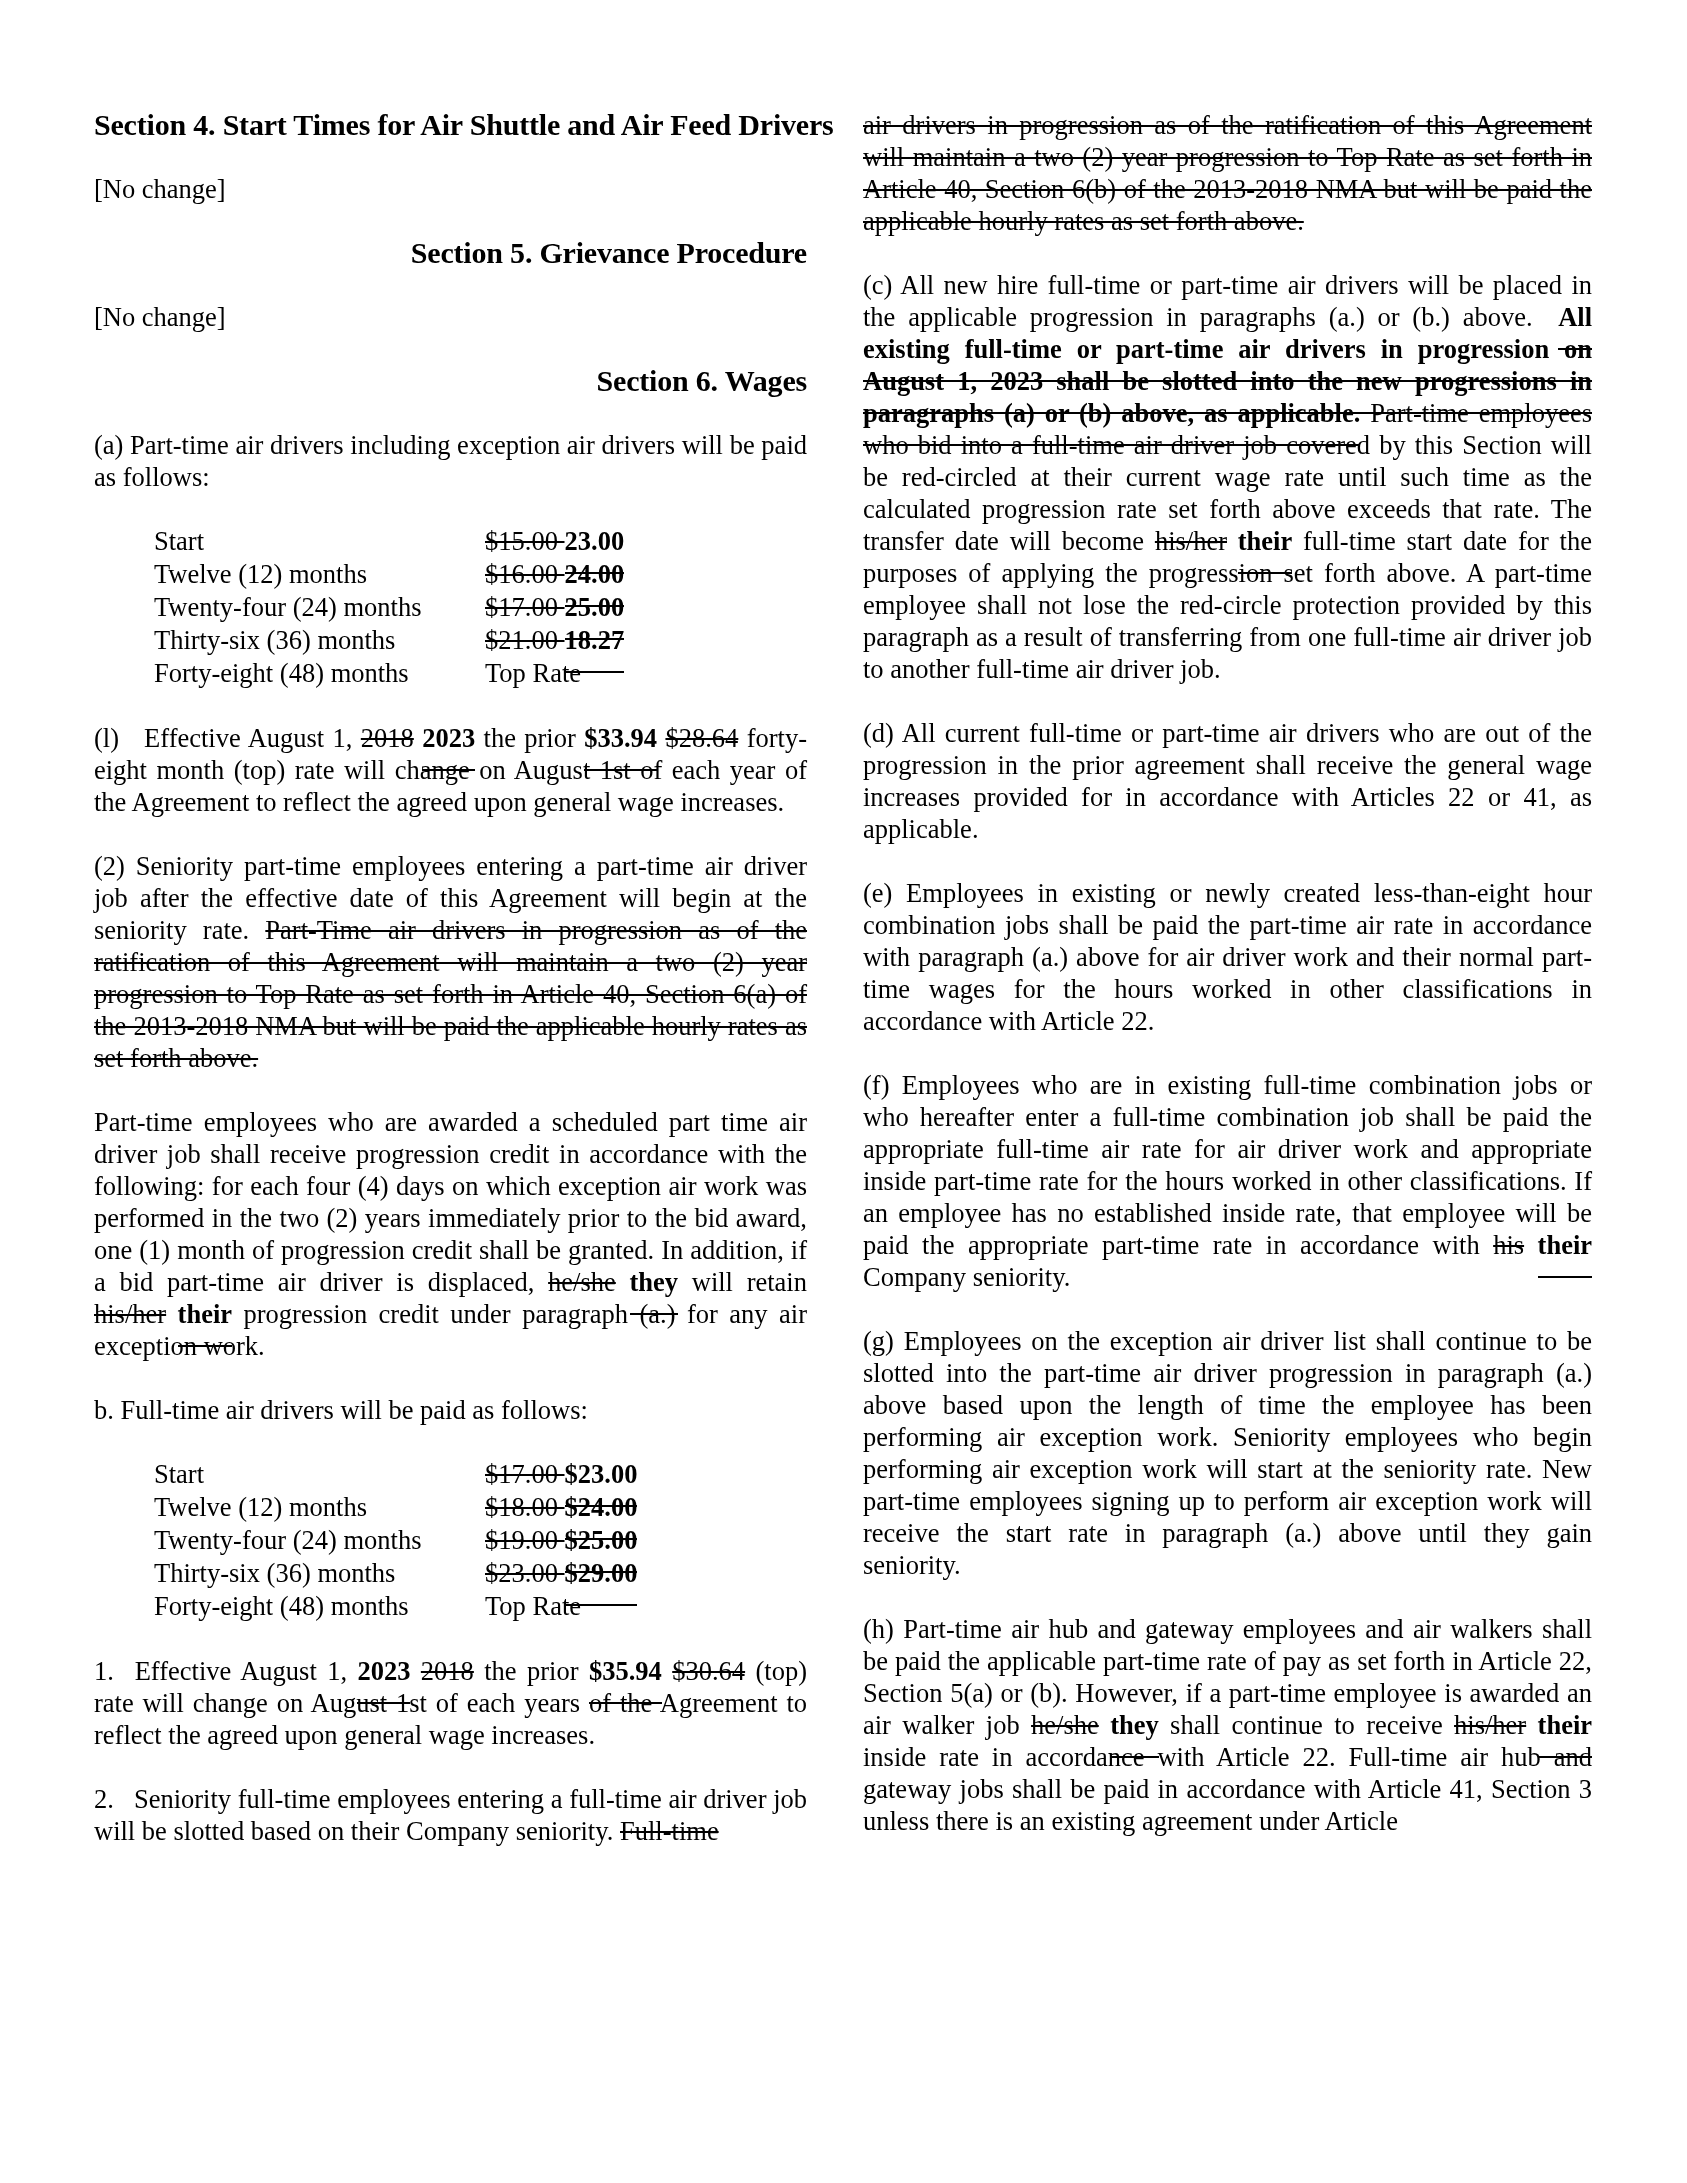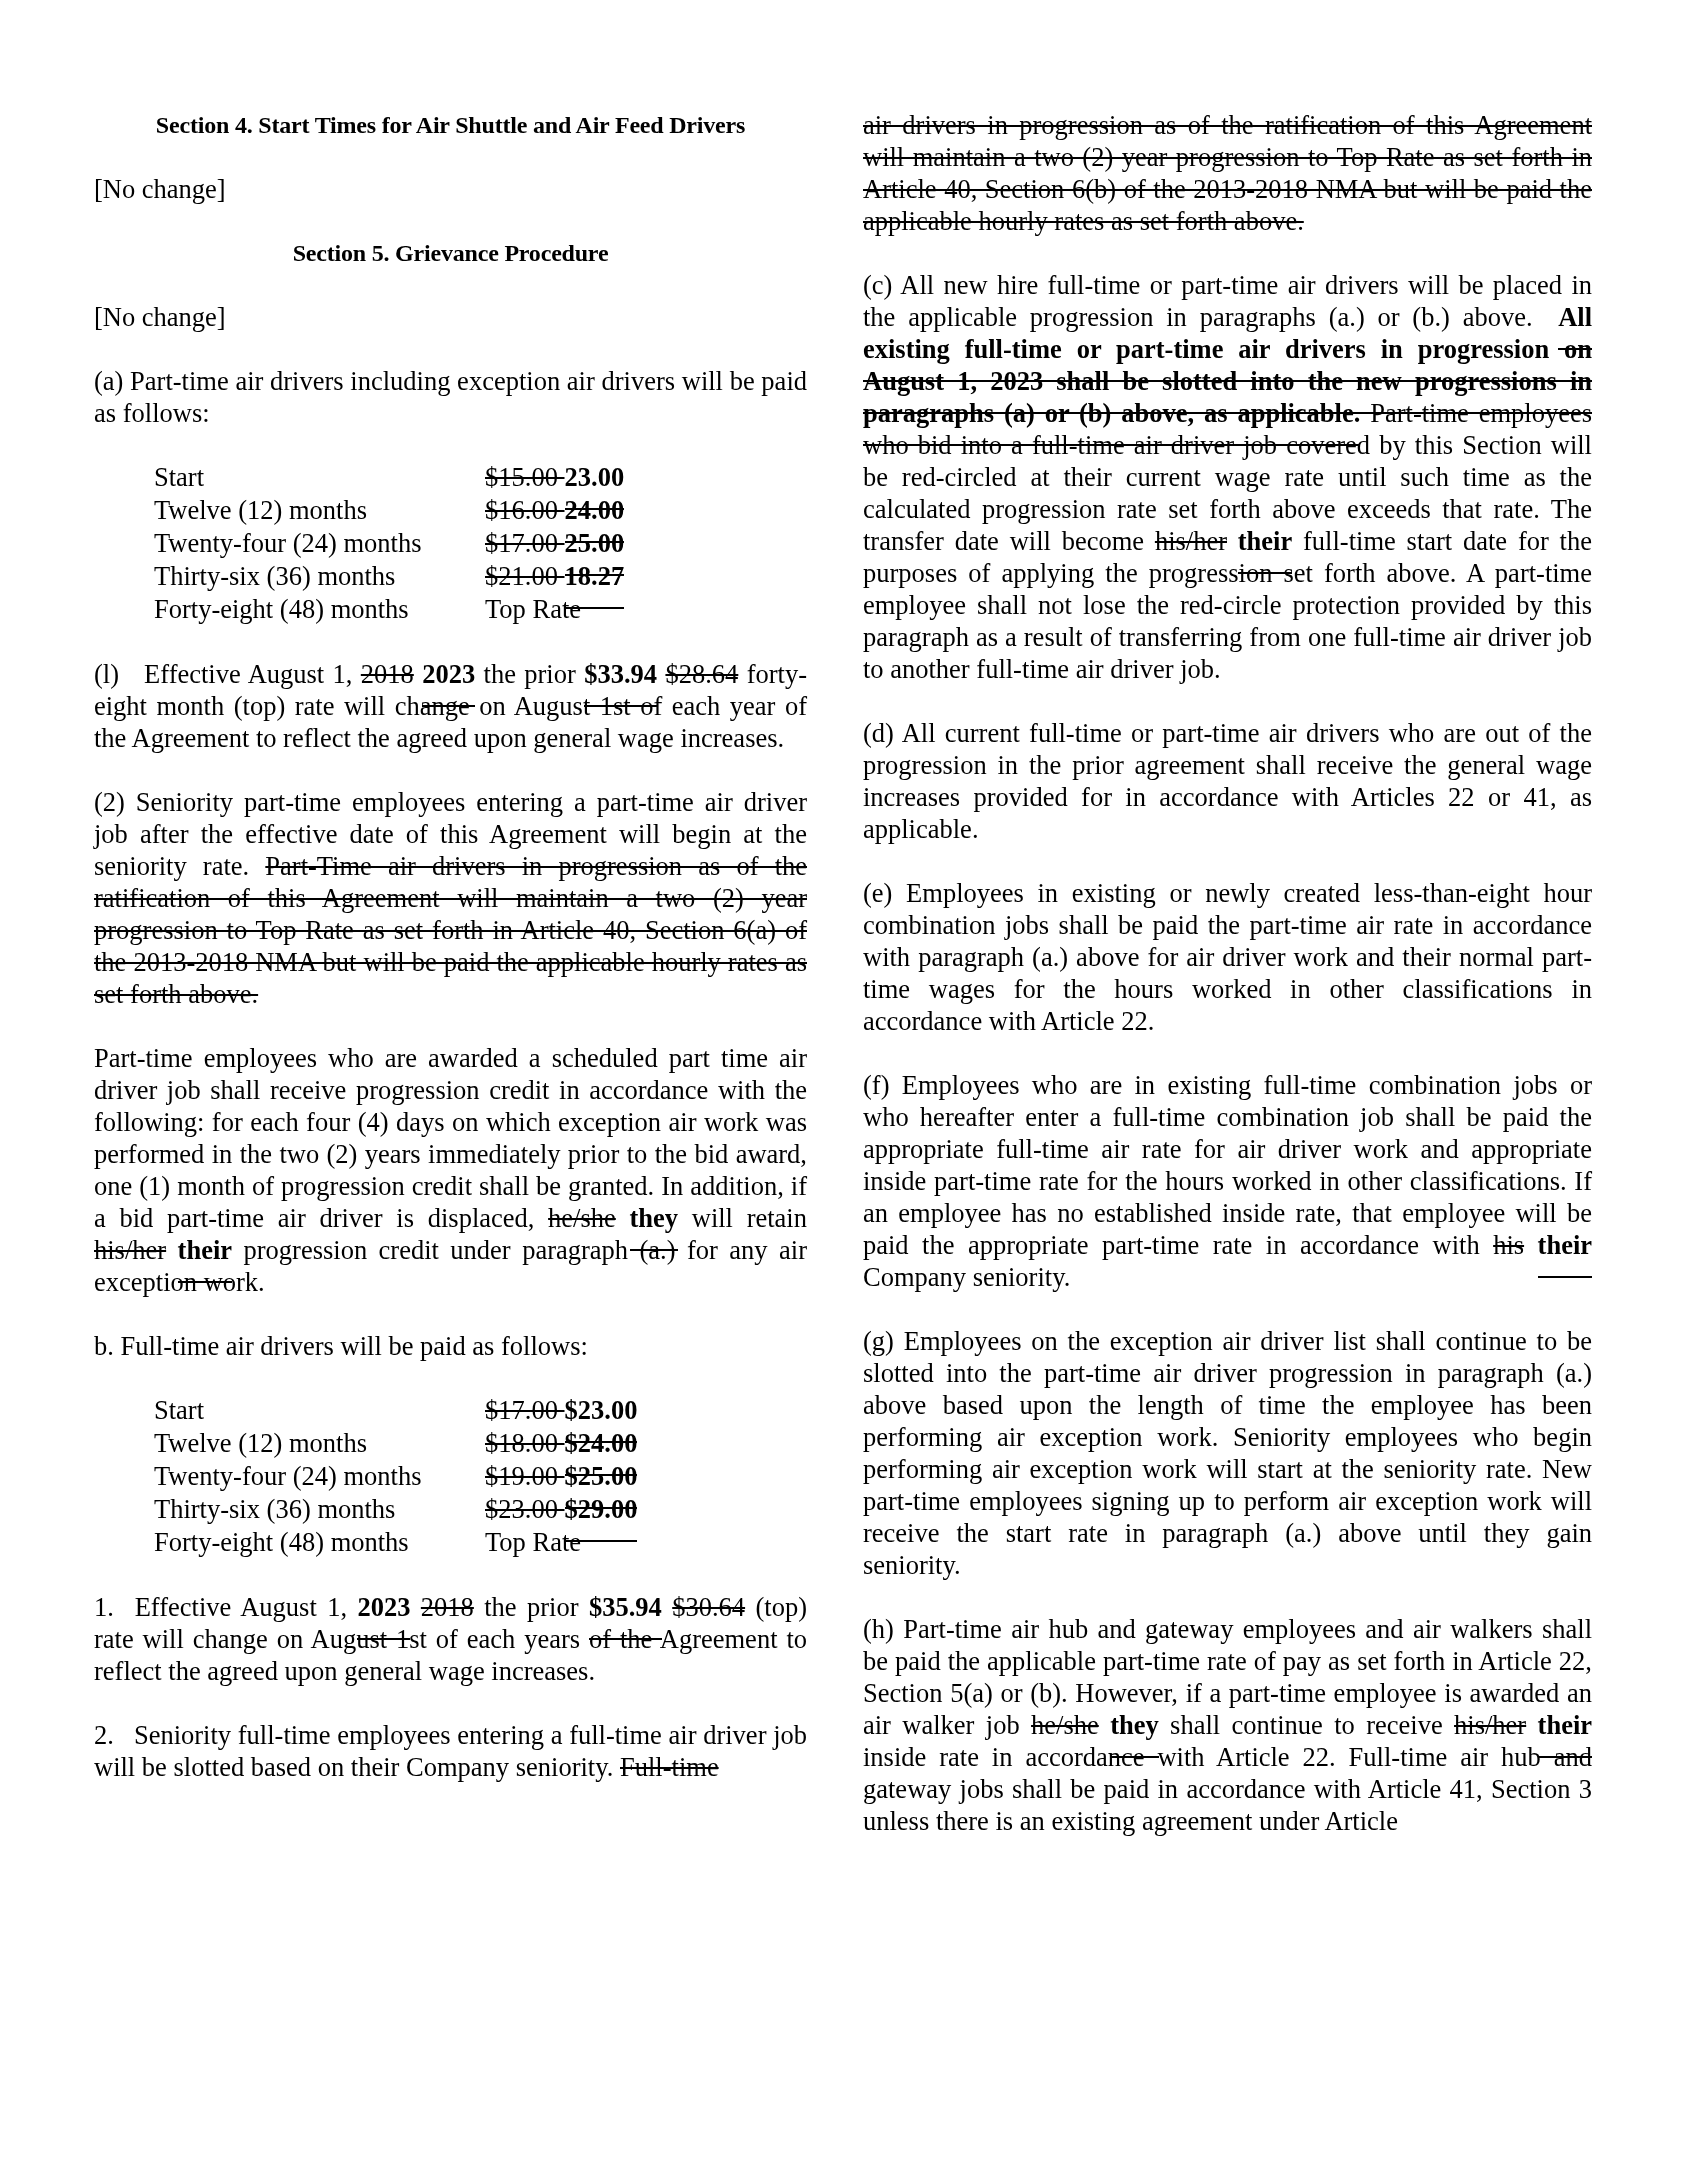--- a/index.html
+++ b/index.html
@@ -14,24 +14,24 @@
     line-height: 32px;
     overflow: hidden;
   }
   .col { position: absolute; top: 109px; }
   .col-left  { left: 94px;  width: 713px; }
   .col-right { left: 863px; width: 729px; }
   .block { margin: 0 0 32px 0; }
   .para { text-align: justify; }
   .heading {
     font-weight: bold;
-    font-size: 24px;
+    font-size: 30px;
     letter-spacing: -0.2px;
     white-space: nowrap;
-    text-align: center;
+    text-align: right;
   }
   .wage-table { margin-bottom: 32px; }
   .wrow { display: flex; line-height: 33px; }
   .wlabel { margin-left: 60px; width: 331px; flex: none; }
   .wvalue { flex: none; font-family: Liberation Serif, serif; }
   .seg-plain { }
   .seg-strike { text-decoration: line-through; text-decoration-thickness: 2px; }
   .seg-bu {
     font-weight: bold;
     border-bottom: 2.6px solid #000000;
@@ -48,20 +48,21 @@
 </head>
 <body>
 
 <div class="page">
 
   <div class="col col-left">
     <div class="block heading">Section 4. Start Times for Air Shuttle and Air Feed Drivers</div>
     <div class="block para">[No change]</div>
     <div class="block heading">Section 5. Grievance Procedure</div>
     <div class="block para">[No change]</div>
+    <div class="block heading">Section 6. Wages</div>
     <div class="block para">(a) Part-time air drivers including exception air drivers will be paid as follows:</div>
 
     <div class="wage-table">
       <div class="wrow">
         <span class="wlabel">Start</span>
         <span class="wvalue"><span class="seg-strike">$15.00 </span><span class="seg-bu">23.00</span></span>
       </div>
       <div class="wrow">
         <span class="wlabel">Twelve (12) months</span>
         <span class="wvalue"><span class="seg-strike">$16.00 </span><span class="seg-bu">24.00</span></span>

